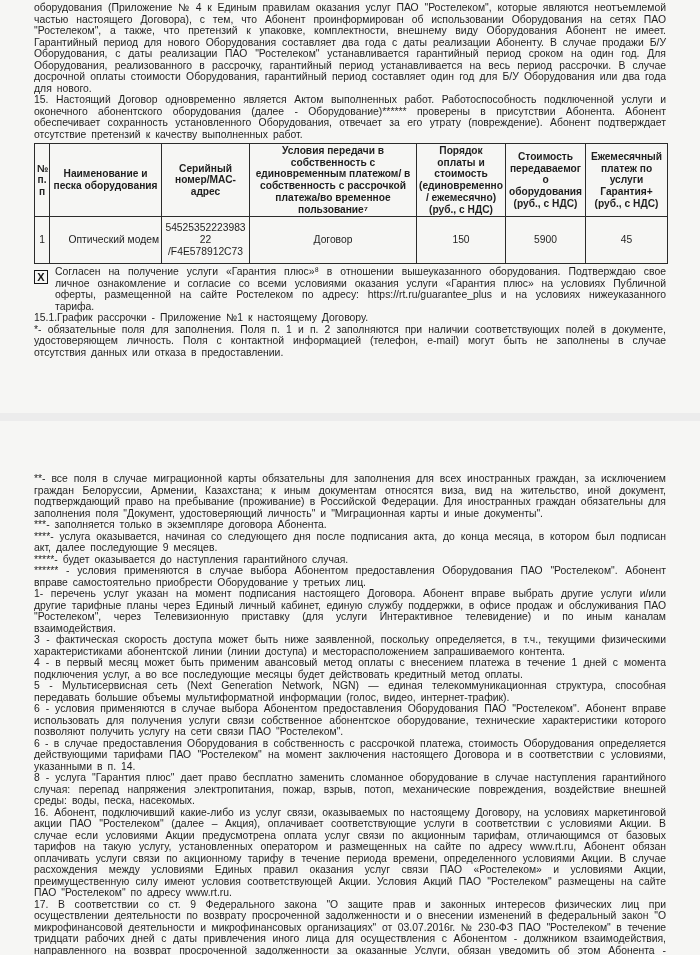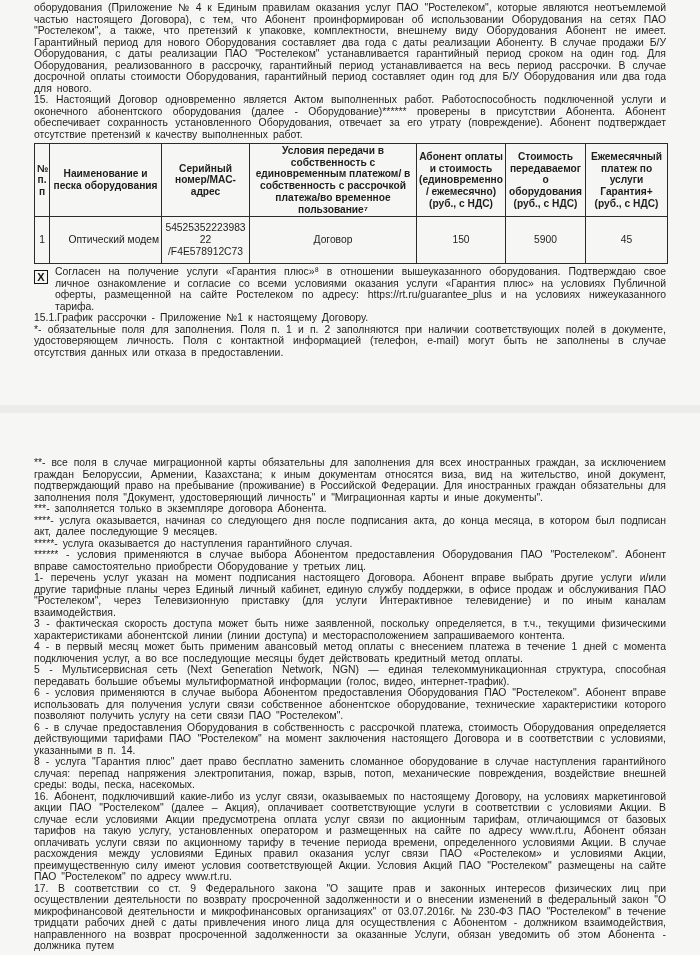--- a/index.html
+++ b/index.html
@@ -2,21 +2,21 @@
 <html lang="ru"><head>
 <meta charset="utf-8">
 <style>
   html, body { margin:0; padding:0; }
   body {
     width:700px; height:955px; overflow:hidden;
     background:#f6f6f4; color:#1e1e1e;
     font-family:"Liberation Sans", sans-serif;
     font-size:10.4px; line-height:11.5px;
   }
-  .page { padding:8px 34px; }
+  .page { padding:16px 34px; }
   .page1 { padding-top:2px; }
   p.para { margin:0; text-align:justify; word-spacing:2.1px; }
   table.equip {
     width:633px; table-layout:fixed; border-collapse:collapse;
     margin-top:3px; background:transparent;
     border:1.5px solid #2b2b2b;
   }
   .equip th, .equip td {
     border:1px solid #2b2b2b; padding:1px 2px;
     text-align:center; vertical-align:middle;
@@ -55,21 +55,21 @@
         <col style="width:89px">
         <col style="width:80px">
         <col style="width:82px">
     </colgroup>
     <thead>
       <tr>
         <th>№ п. п</th>
         <th>Наименование и песка оборудования</th>
         <th>Серийный номер/МАС-адрес</th>
         <th>Условия передачи в собственность с единовременным платежом/ в собственность с рассрочкой платежа/во временное пользование⁷</th>
-        <th>Абонент оплаты и стоимость (единовременно / ежемесячно) (руб., с НДС)</th>
+        <th>Порядок оплаты и стоимость (единовременно / ежемесячно) (руб., с НДС)</th>
         <th>Стоимость передаваемого оборудования (руб., с НДС)</th>
         <th>Ежемесячный платеж по услуги Гарантия+ (руб., с НДС)</th>
       </tr>
     </thead>
     <tbody>
       <tr>
         <td>1</td>
         <td class="cell-name">Оптический модем</td>
         <td class="cell-serial">5452535222398322
 /F4E578912C73</td>
@@ -94,21 +94,21 @@
 
 <div class="spacer1"></div>
 <div class="page-band"></div>
 <div class="spacer2"></div>
 
 <div class="page page2">
 
   <p class="para">**- все поля в случае миграционной карты обязательны для заполнения для всех иностранных граждан, за исключением граждан Белоруссии, Армении, Казахстана; к иным документам относятся виза, вид на жительство, иной документ, подтверждающий право на пребывание (проживание) в Российской Федерации. Для иностранных граждан обязательны для заполнения поля "Документ, удостоверяющий личность" и "Миграционная карты и иные документы".</p>
   <p class="para">***- заполняется только в экземпляре договора Абонента.</p>
   <p class="para">****- услуга оказывается, начиная со следующего дня после подписания акта, до конца месяца, в котором был подписан акт, далее последующие 9 месяцев.</p>
-  <p class="para">*****- услуга оказывается до наступления гарантийного случая.</p>
+  <p class="para">*****- будет оказывается до наступления гарантийного случая.</p>
   <p class="para">****** - условия применяются в случае выбора Абонентом предоставления Оборудования ПАО "Ростелеком". Абонент вправе самостоятельно приобрести Оборудование у третьих лиц.</p>
   <p class="para">1- перечень услуг указан на момент подписания настоящего Договора. Абонент вправе выбрать другие услуги и/или другие тарифные планы через Единый личный кабинет, единую службу поддержки, в офисе продаж и обслуживания ПАО "Ростелеком", через Телевизионную приставку (для услуги Интерактивное телевидение) и по иным каналам взаимодействия.</p>
   <p class="para">3 - фактическая скорость доступа может быть ниже заявленной, поскольку определяется, в т.ч., текущими физическими характеристиками абонентской линии (линии доступа) и месторасположением запрашиваемого контента.</p>
   <p class="para">4 - в первый месяц может быть применим авансовый метод оплаты с внесением платежа в течение 1 дней с момента подключения услуг, а во все последующие месяцы будет действовать кредитный метод оплаты.</p>
   <p class="para">5 - Мультисервисная сеть (Next Generation Network, NGN) — единая телекоммуникационная структура, способная передавать большие объемы мультиформатной информации (голос, видео, интернет-трафик).</p>
   <p class="para">6 - условия применяются в случае выбора Абонентом предоставления Оборудования ПАО "Ростелеком". Абонент вправе использовать для получения услуги связи собственное абонентское оборудование, технические характеристики которого позволяют получить услугу на сети связи ПАО "Ростелеком".</p>
   <p class="para">6 - в случае предоставления Оборудования в собственность с рассрочкой платежа, стоимость Оборудования определяется действующими тарифами ПАО "Ростелеком" на момент заключения настоящего Договора и в соответствии с  условиями, указанными в п. 14.</p>
   <p class="para">8 - услуга "Гарантия плюс" дает право бесплатно заменить сломанное оборудование в случае наступления гарантийного случая: перепад напряжения электропитания, пожар, взрыв, потоп, механические повреждения, воздействие внешней среды: воды, песка, насекомых.</p>
 
   <p class="para">16. Абонент, подключивший какие-либо из услуг связи, оказываемых по настоящему Договору, на условиях маркетинговой акции ПАО "Ростелеком" (далее – Акция), оплачивает соответствующие услуги в соответствии с условиями Акции. В случае если условиями Акции предусмотрена оплата услуг связи по акционным тарифам, отличающимся от базовых тарифов на такую услугу, установленных оператором и размещенных на сайте по адресу www.rt.ru, Абонент обязан оплачивать услуги связи по акционному тарифу в течение периода времени, определенного условиями Акции. В случае расхождения между условиями Единых правил оказания услуг связи ПАО «Ростелеком»  и условиями Акции, преимущественную силу имеют условия соответствующей Акции. Условия Акций ПАО "Ростелеком" размещены на сайте ПАО "Ростелеком" по адресу www.rt.ru.</p>

